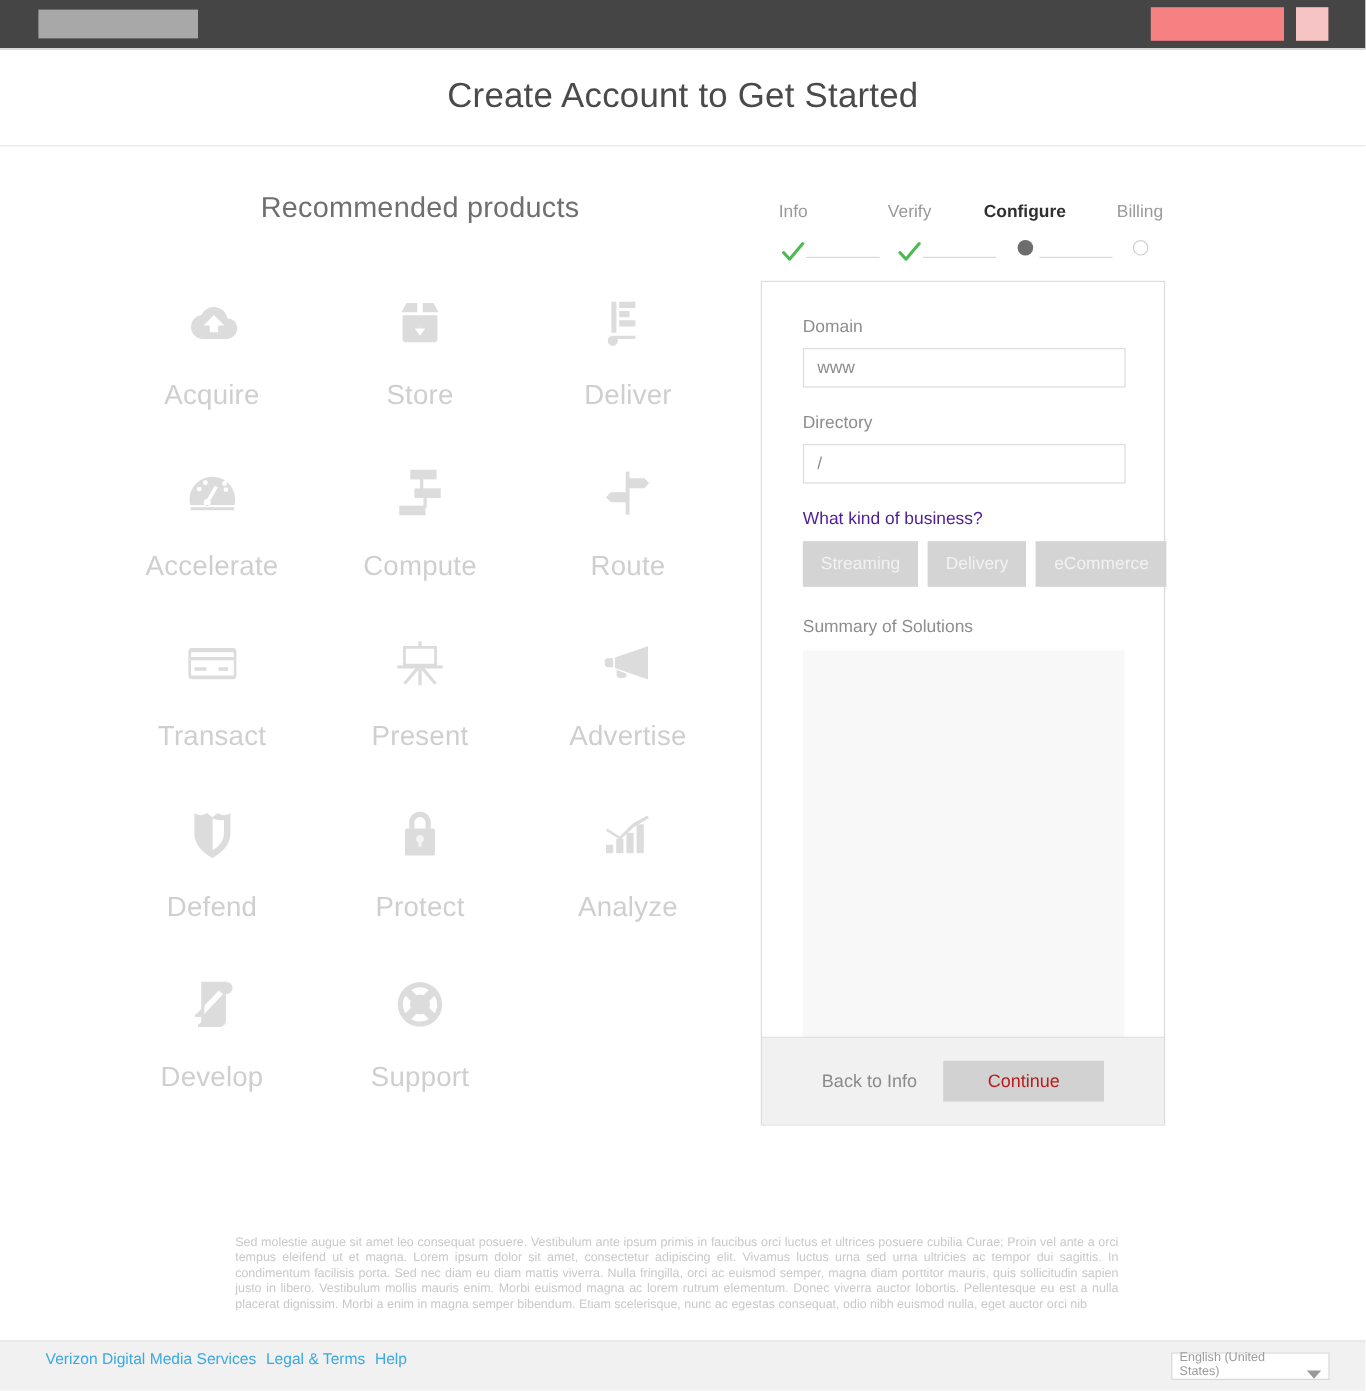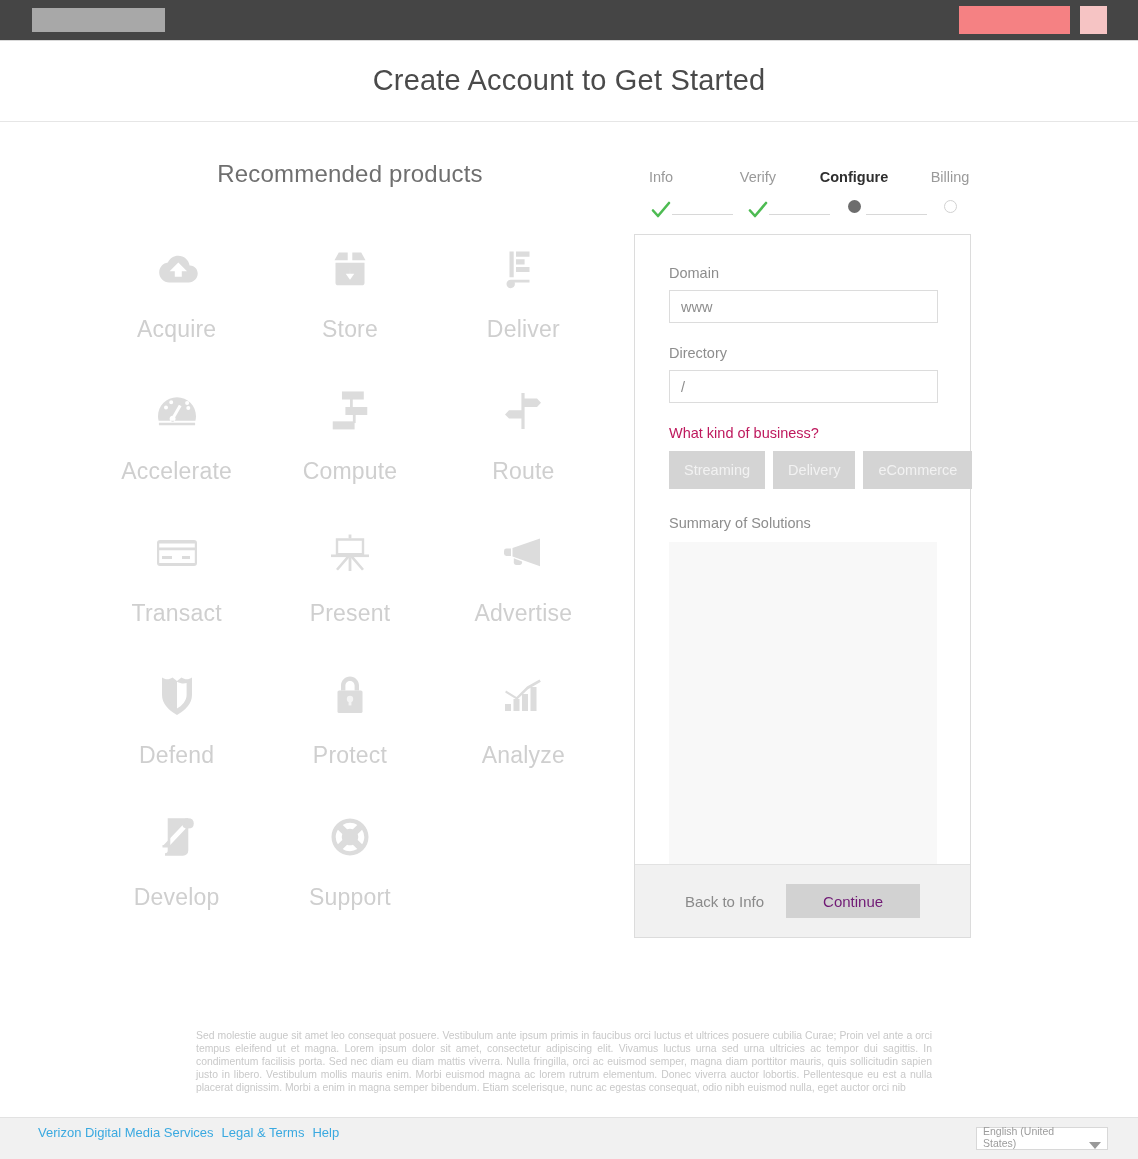--- a/index.html
+++ b/index.html
@@ -101,21 +101,21 @@
   .field-label {
     font-size:14.5px; color:#8d8d8d; margin-bottom:9px; display:block;
   }
   .text-input {
     width:269px; height:33px; border:1px solid #dcdcdc; background:#fff;
     font-family:"Liberation Sans", sans-serif; font-size:14.5px;
     color:#8d8d8d; padding:0 11px; outline:none; display:block;
   }
   .field-block { margin-bottom:22px; }
 
-  .biz-label { font-size:14.5px; color:#be185d; margin-bottom:10px; display:block; }
+  .biz-label { font-size:14.5px; color:#4c1d95; margin-bottom:10px; display:block; }
   .biz-row { display:flex; gap:8px; margin-bottom:26px; }
   .biz-btn {
     background:#d4d4d4; border:none; color:#f2f2f2;
     font-family:"Liberation Sans", sans-serif; font-size:14.5px;
     height:38px; padding:0 15px; cursor:pointer; white-space:nowrap;
   }
 
   .summary-label { font-size:14.5px; color:#8d8d8d; margin-bottom:11px; display:block; }
   .summary-box {
     width:268px; height:324px; background:#f8f8f8;
@@ -124,21 +124,21 @@
   .card-footer {
     position:absolute; left:0; bottom:0; width:335px; height:73px;
     background:#f1f1f1; border-top:1px solid #e2e2e2;
     display:flex; align-items:center; justify-content:center; gap:22px;
   }
   .back-link {
     font-size:15px; color:#8a8a8a; background:none; border:none;
     font-family:"Liberation Sans", sans-serif; cursor:pointer;
   }
   .continue-btn {
-    background:#d2d2d2; border:none; color:#701a75;
+    background:#d2d2d2; border:none; color:#b91c1c;
     font-family:"Liberation Sans", sans-serif; font-size:15px;
     width:134px; height:34px; cursor:pointer;
   }
 
   
   .disclaimer {
     position:absolute; left:196px; top:1029px; width:736px;
     font-size:10.4px; line-height:13px; color:#c9c9c9; text-align:justify;
   }
 

